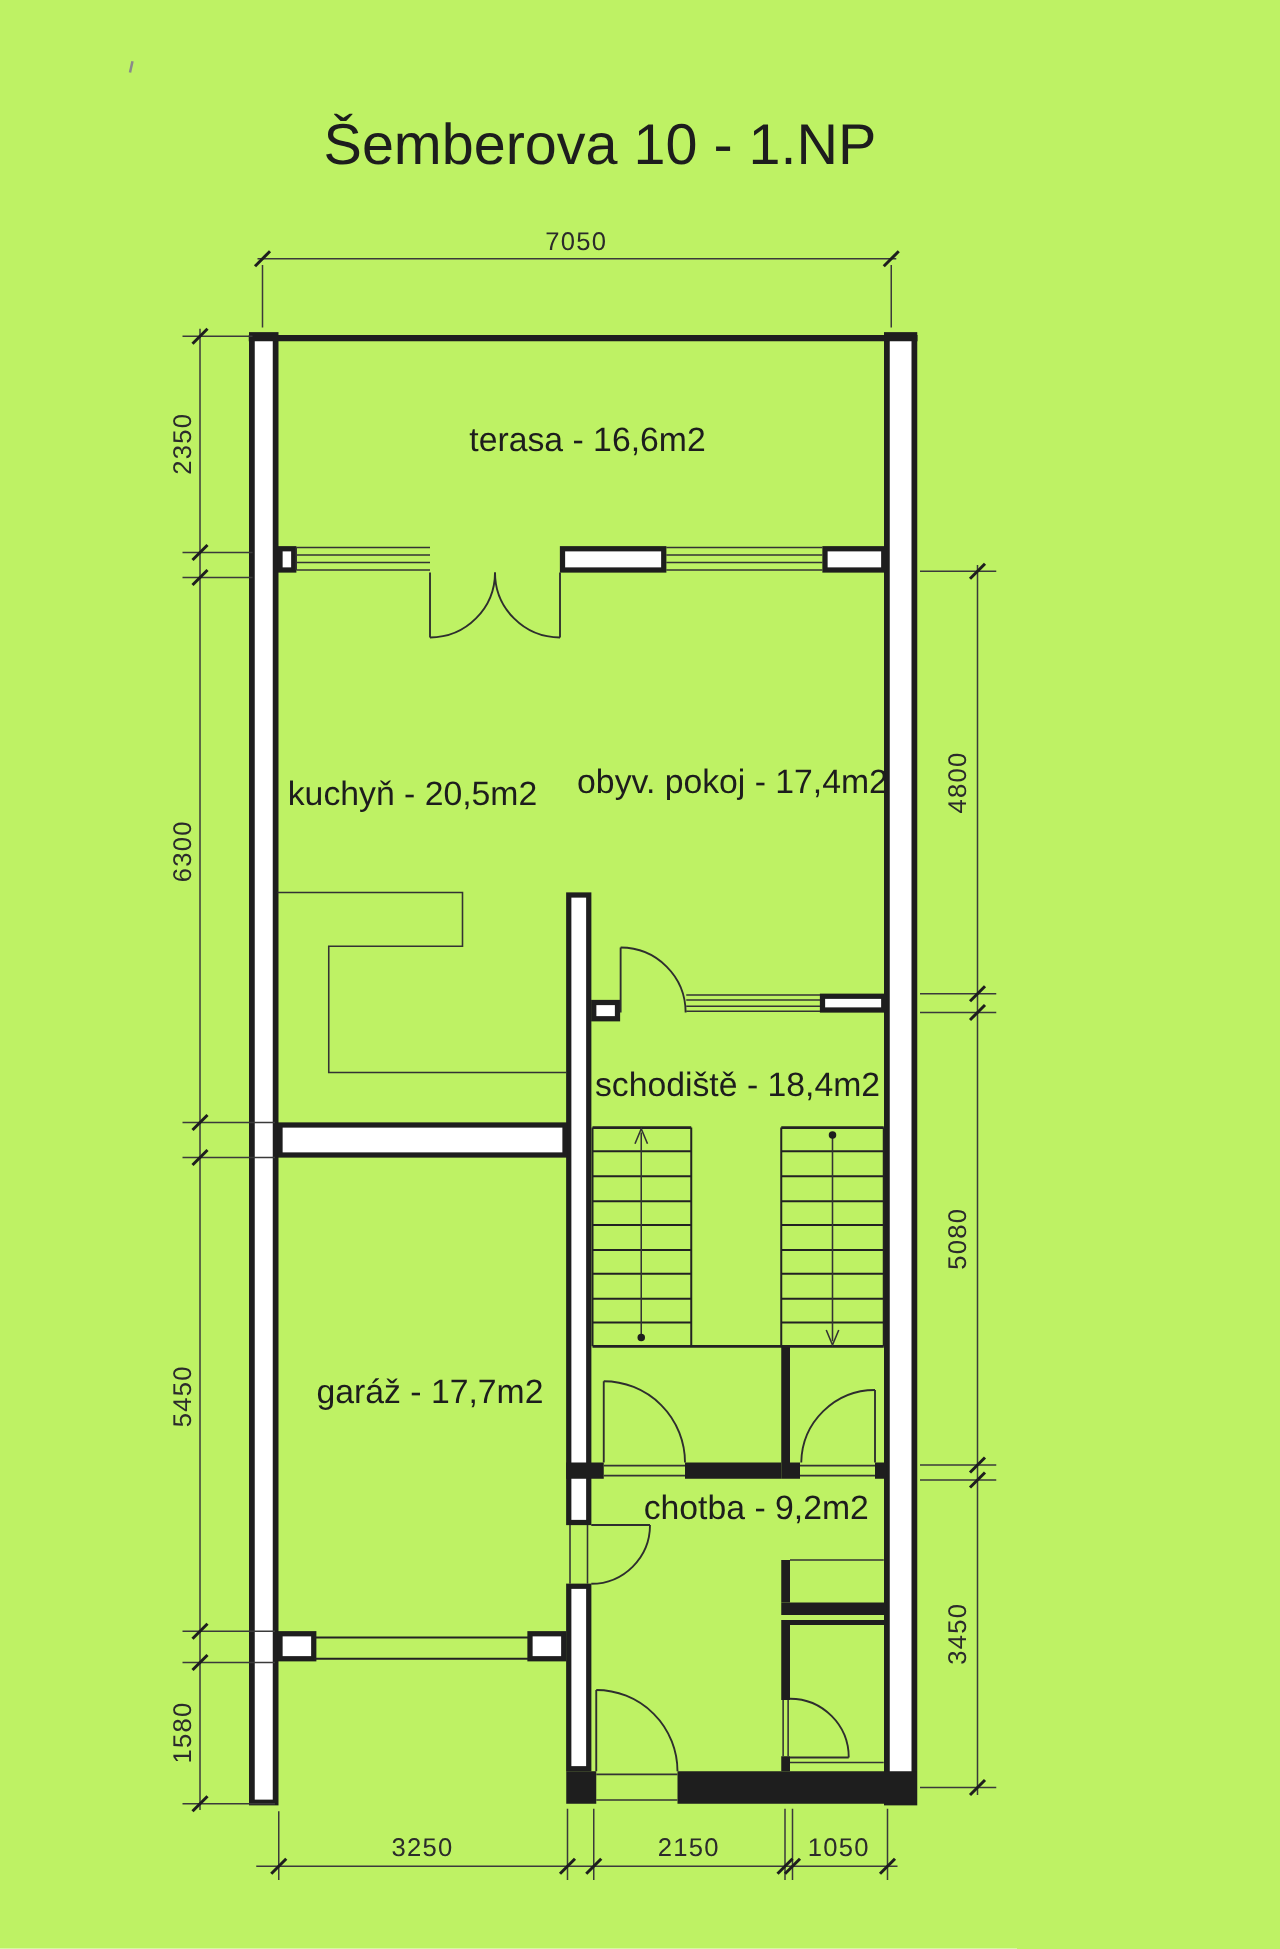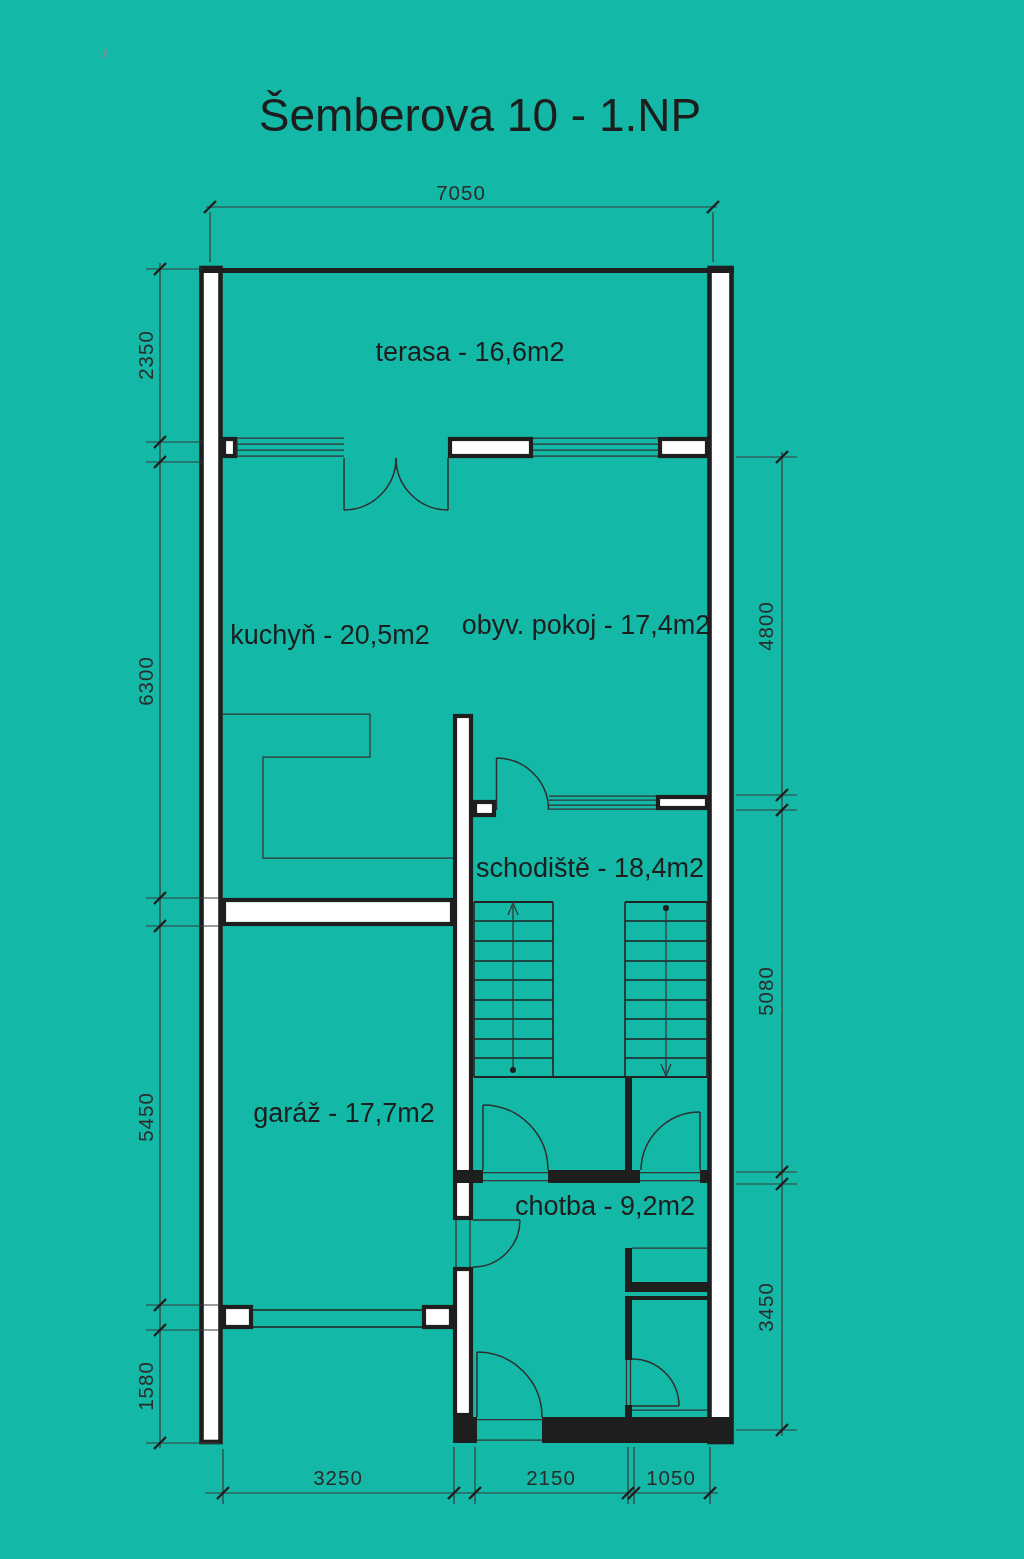--- a/index.html
+++ b/index.html
@@ -1,16 +1,16 @@
 <!DOCTYPE html>
 <html><head>
 <meta charset="utf-8">
 <style>
   html,body{margin:0;padding:0;background:#ffffff;}
-  .page{width:1024px;height:1559px;background:#14b8a6;position:relative;overflow:hidden;}
+  .page{width:1024px;height:1559px;background:#bef264;position:relative;overflow:hidden;}
   svg{display:block;}
   .t-title{font-family:"Liberation Sans",sans-serif;font-size:46px;fill:#1d1d1d;}
   .t-room{font-family:"Liberation Sans",sans-serif;font-size:27px;fill:#1d1d1d;}
   .t-dim{font-family:"Liberation Sans",sans-serif;font-size:20.5px;letter-spacing:1px;fill:#2b2b2b;}
   .wall-o{fill:#ffffff;stroke:#1e1e1e;stroke-width:4.2;}
   .wall-ext{fill:#ffffff;stroke:#1e1e1e;stroke-width:4.6;}
   .wall-s{fill:#1e1e1e;stroke:none;}
   .ln{stroke:#222222;stroke-width:1.6;fill:none;}
   .ln2{stroke:#222222;stroke-width:2.2;fill:none;}
   .thin{stroke:#333333;stroke-width:1.25;fill:none;}

